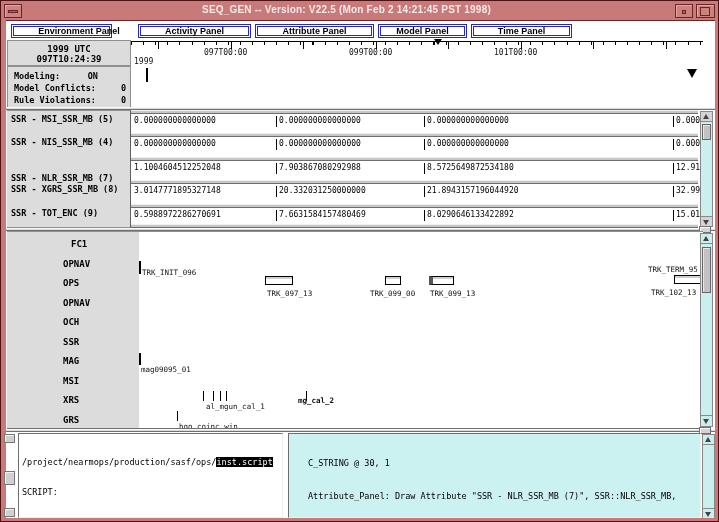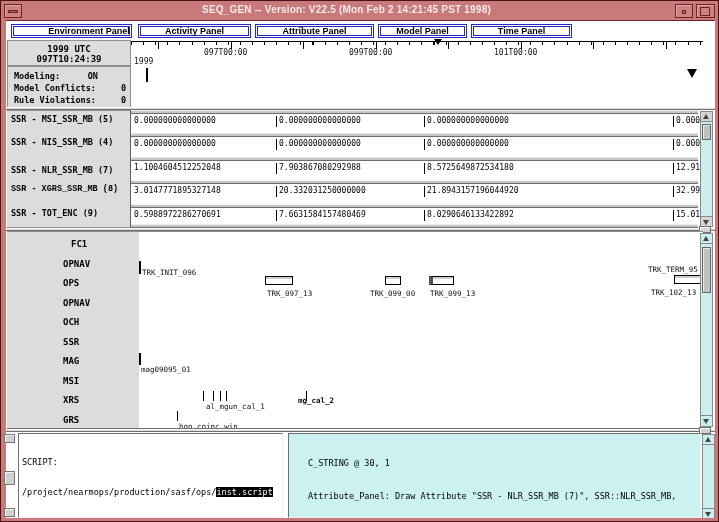--- a/index.html
+++ b/index.html
@@ -121,21 +121,21 @@
     <div class="wbtn" id="min-btn">
         <div class="dot"></div>
       </div>
     <div class="wbtn" id="max-btn">
         <div class="sq"></div>
       </div>
   </div>
 
   <div id="content">
 
-    <div class="panelbtn" style="left:5px;width:121px;padding-left:35px;">
+    <div class="panelbtn" style="left:5px;width:101px;padding-left:35px;">
         <span>Environment Panel</span>
       </div>
     <div class="panelbtn" style="left:132px;width:113px;">
         <span>Activity Panel</span>
       </div>
     <div class="panelbtn" style="left:249px;width:119px;">
         <span>Attribute Panel</span>
       </div>
     <div class="panelbtn" style="left:372px;width:89px;">
         <span>Model Panel</span>
@@ -173,22 +173,22 @@
     <div id="model-area">
       <div id="time-cursor"></div>
       <div id="model-marker"></div>
     </div>
 
     <div class="sep" style="top:86px;"></div>
 
     <div id="attr-labels">
       <div class="alabel" style="top:3px;">SSR - MSI_SSR_MB (5)</div>
       <div class="alabel" style="top:26px;">SSR - NIS_SSR_MB (4)</div>
-      <div class="alabel" style="top:54px;">SSR - NLR_SSR_MB (7)</div>
-      <div class="alabel" style="top:73px;font-family:Liberation Mono, monospace;">SSR - XGRS_SSR_MB (8)</div>
+      <div class="alabel" style="top:62px;">SSR - NLR_SSR_MB (7)</div>
+      <div class="alabel" style="top:73px;">SSR - XGRS_SSR_MB (8)</div>
       <div class="alabel" style="top:97px;">SSR - TOT_ENC (9)</div>
     </div>
     <div id="attr-area">
       <div class="band" style="top:0;"></div>
       <div class="band" style="top:23px;"></div>
       <div class="band" style="top:47px;"></div>
       <div class="band" style="top:70px;"></div>
       <div class="band" style="top:94px;"></div>
       <div class="band" style="top:114px;"></div>
       <div class="vrow" style="top:6px;">
@@ -290,22 +290,22 @@
     </div>
 
     <div class="sep" style="top:408px;"></div>
     <div class="sash" style="left:693px; top:406px;"></div>
 
     <div id="bl-sb-top" style="top:413px; height:9px;"></div>
     <div id="bl-sb-thumb" style="top:450px; height:14px;"></div>
     <div id="bl-sb-bot" style="top:487px; height:9px;"></div>
 
     <div id="script-panel">
+      <div><span>/project/nearmops/production/sasf/ops/</span><span class="hl">inst.script</span></div>
       <div>SCRIPT:</div>
-      <div><span>/project/nearmops/production/sasf/ops/</span><span class="hl">inst.script</span></div>
       
       
       
       
       
       
     </div>
 
     <div id="log-panel">
       <div>C_STRING @ 30, 1</div>

